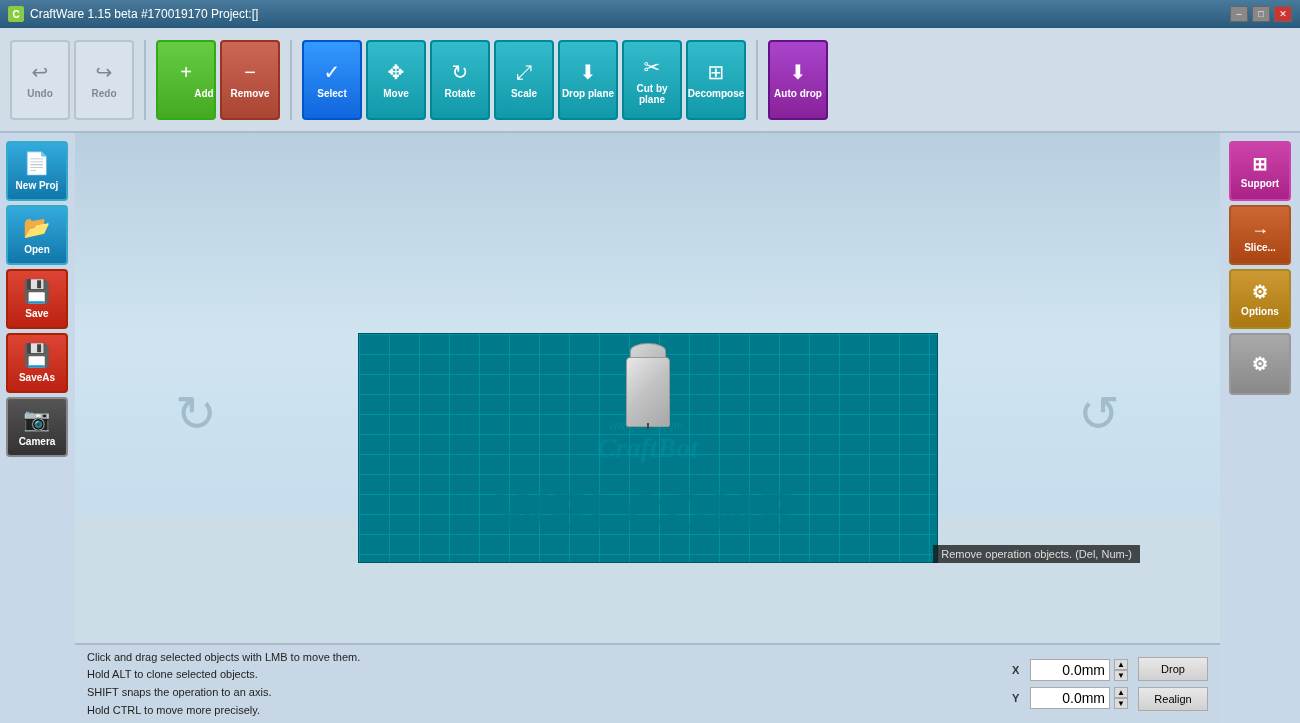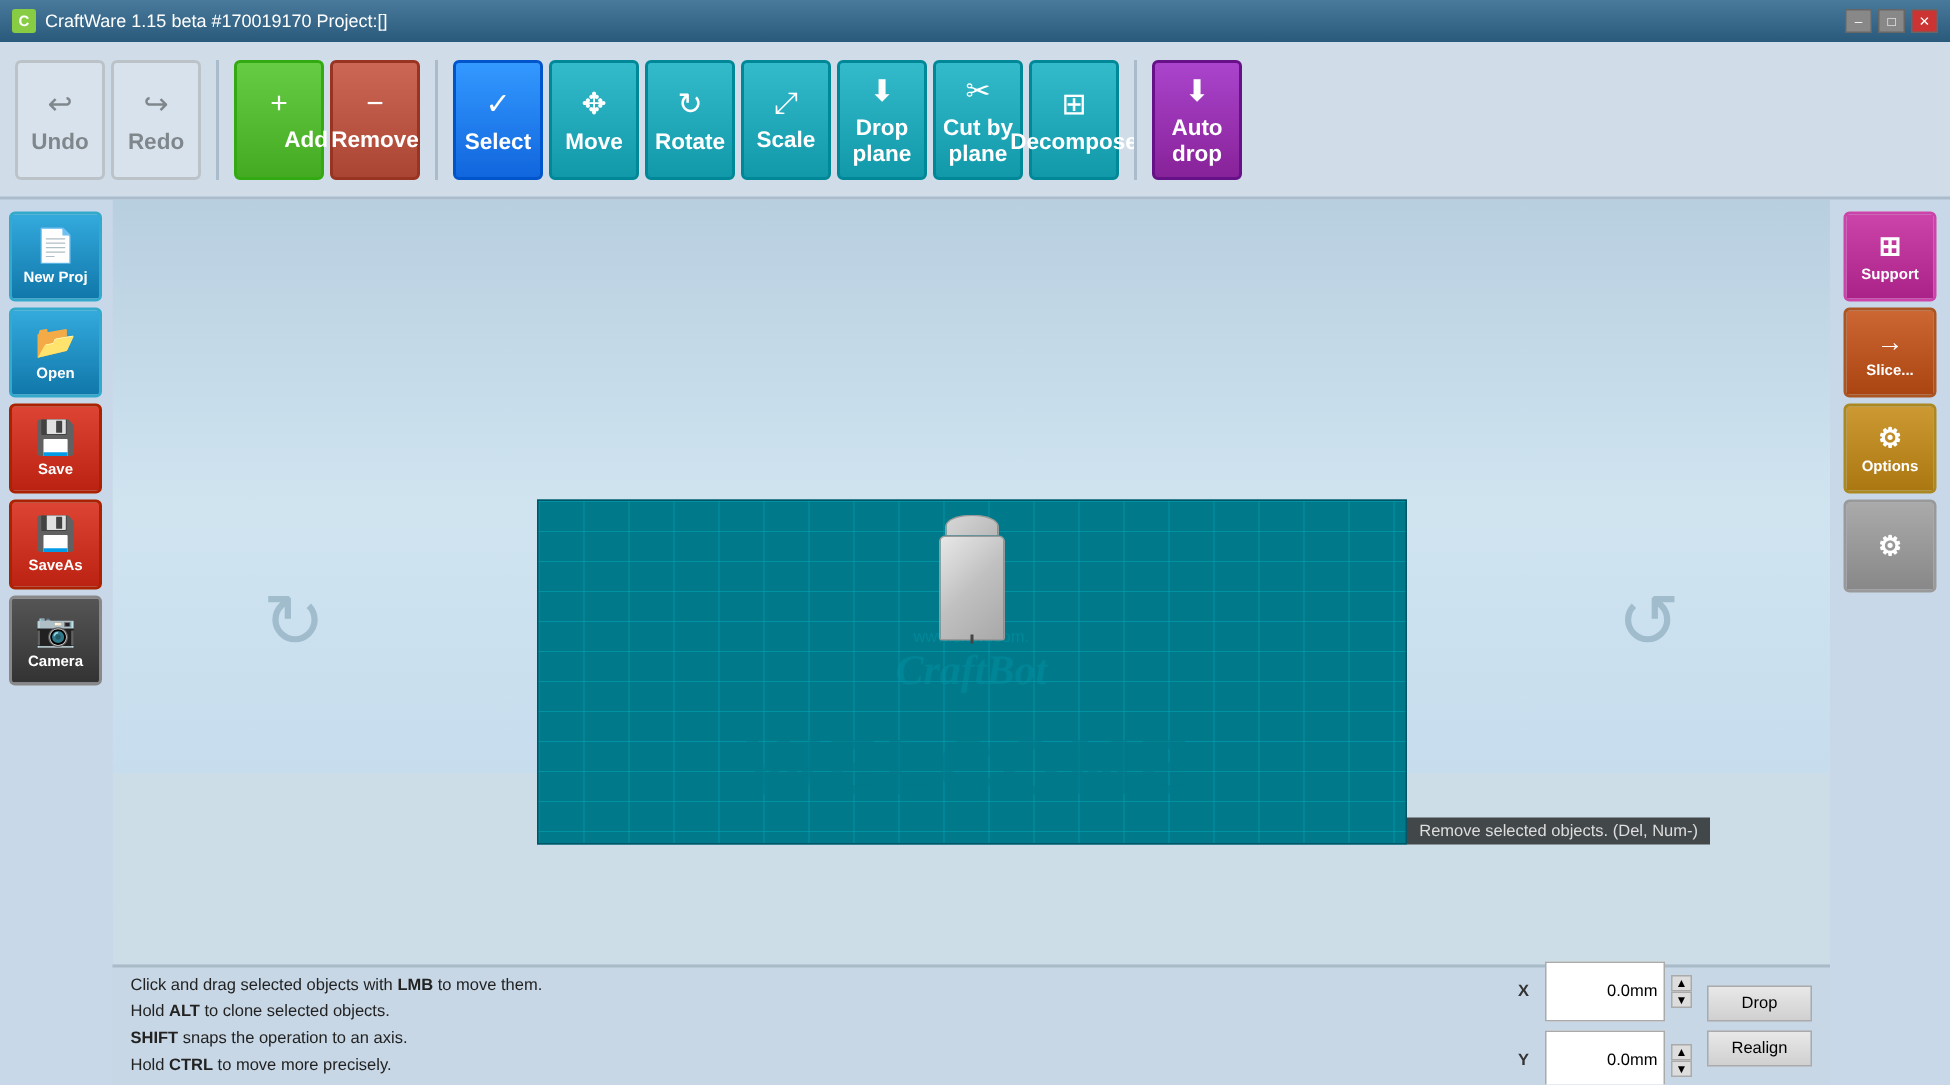--- a/index.html
+++ b/index.html
@@ -66,21 +66,21 @@
       color: #333;
       gap: 4px;
     }
     .tool-btn .btn-icon { font-size: 20px; }
     .tool-btn.green { background: linear-gradient(to bottom, #66cc44, #44aa22); color: white; border-color: #33aa11; }
     .tool-btn.green .btn-label { color: white; margin-left: 36px; }
     .tool-btn.blue-active { background: linear-gradient(to bottom, #3399ff, #1166dd); color: white; border-color: #0055cc; }
     .tool-btn.teal { background: linear-gradient(to bottom, #33bbcc, #1199aa); color: white; border-color: #008899; }
     .tool-btn.purple { background: linear-gradient(to bottom, #aa44cc, #882299); color: white; border-color: #661188; }
     .tool-btn.disabled { opacity: 0.5; }
-    .btn-label { font-size: 15px; font-weight: bold; text-align: center; }
+    .btn-label { font-size: 10px; font-weight: bold; text-align: center; }
 
     
     #viewport {
       position: absolute;
       left: 75px;
       top: 133px;
       right: 80px;
       bottom: 80px;
       overflow: hidden;
     }
@@ -286,44 +286,44 @@
       padding: 8px 12px;
       gap: 10px;
     }
 
     .hint-text {
       flex: 1;
       font-size: 11px;
       color: #222;
       line-height: 1.6;
     }
-    .hint-text strong { font-weight: bold; }
+    .hint-text strong { font-weight: normal; }
 
     .coord-group {
       display: flex;
       flex-direction: column;
       gap: 6px;
     }
     .coord-row {
       display: flex;
       align-items: center;
       gap: 4px;
     }
     .coord-label {
       font-size: 11px;
       color: #333;
       font-weight: bold;
       width: 14px;
     }
     .coord-input {
       width: 80px;
-      height: 40px;
+      height: 22px;
       border: 1px solid #aaa;
       background: white;
-      font-size: 11px;
+      font-size: 14px;
       padding: 0 4px;
       text-align: right;
     }
     .coord-spinner {
       display: flex;
       flex-direction: column;
       width: 14px;
     }
     .spin-btn {
       width: 14px;
@@ -527,21 +527,21 @@
       <div class="obj-body">
         <div class="obj-bottom-indicator"></div>
       </div>
     </div>
 
     <div class="corner-guide corner-guide-left" style="font-size:50px;color:rgba(80,120,140,0.35);">↻</div>
     <div class="corner-guide corner-guide-right" style="font-size:50px;color:rgba(80,120,140,0.35);">↺</div>
   </div>
 
   <div id="status-bar">
-    <span>Remove selected objects. (Del, Num-)</span>
+    <span>Remove operation objects. (Del, Num-)</span>
   </div>
 </div>
 
 <div id="bottom-bar">
   <div class="hint-text">
     <div>Click and drag selected objects with <strong>LMB</strong> to move them.</div>
     <div>Hold <strong>ALT</strong> to clone selected objects.</div>
     <div><strong>SHIFT</strong> snaps the operation to an axis.</div>
     <div>Hold <strong>CTRL</strong> to move more precisely.</div>
   </div>

